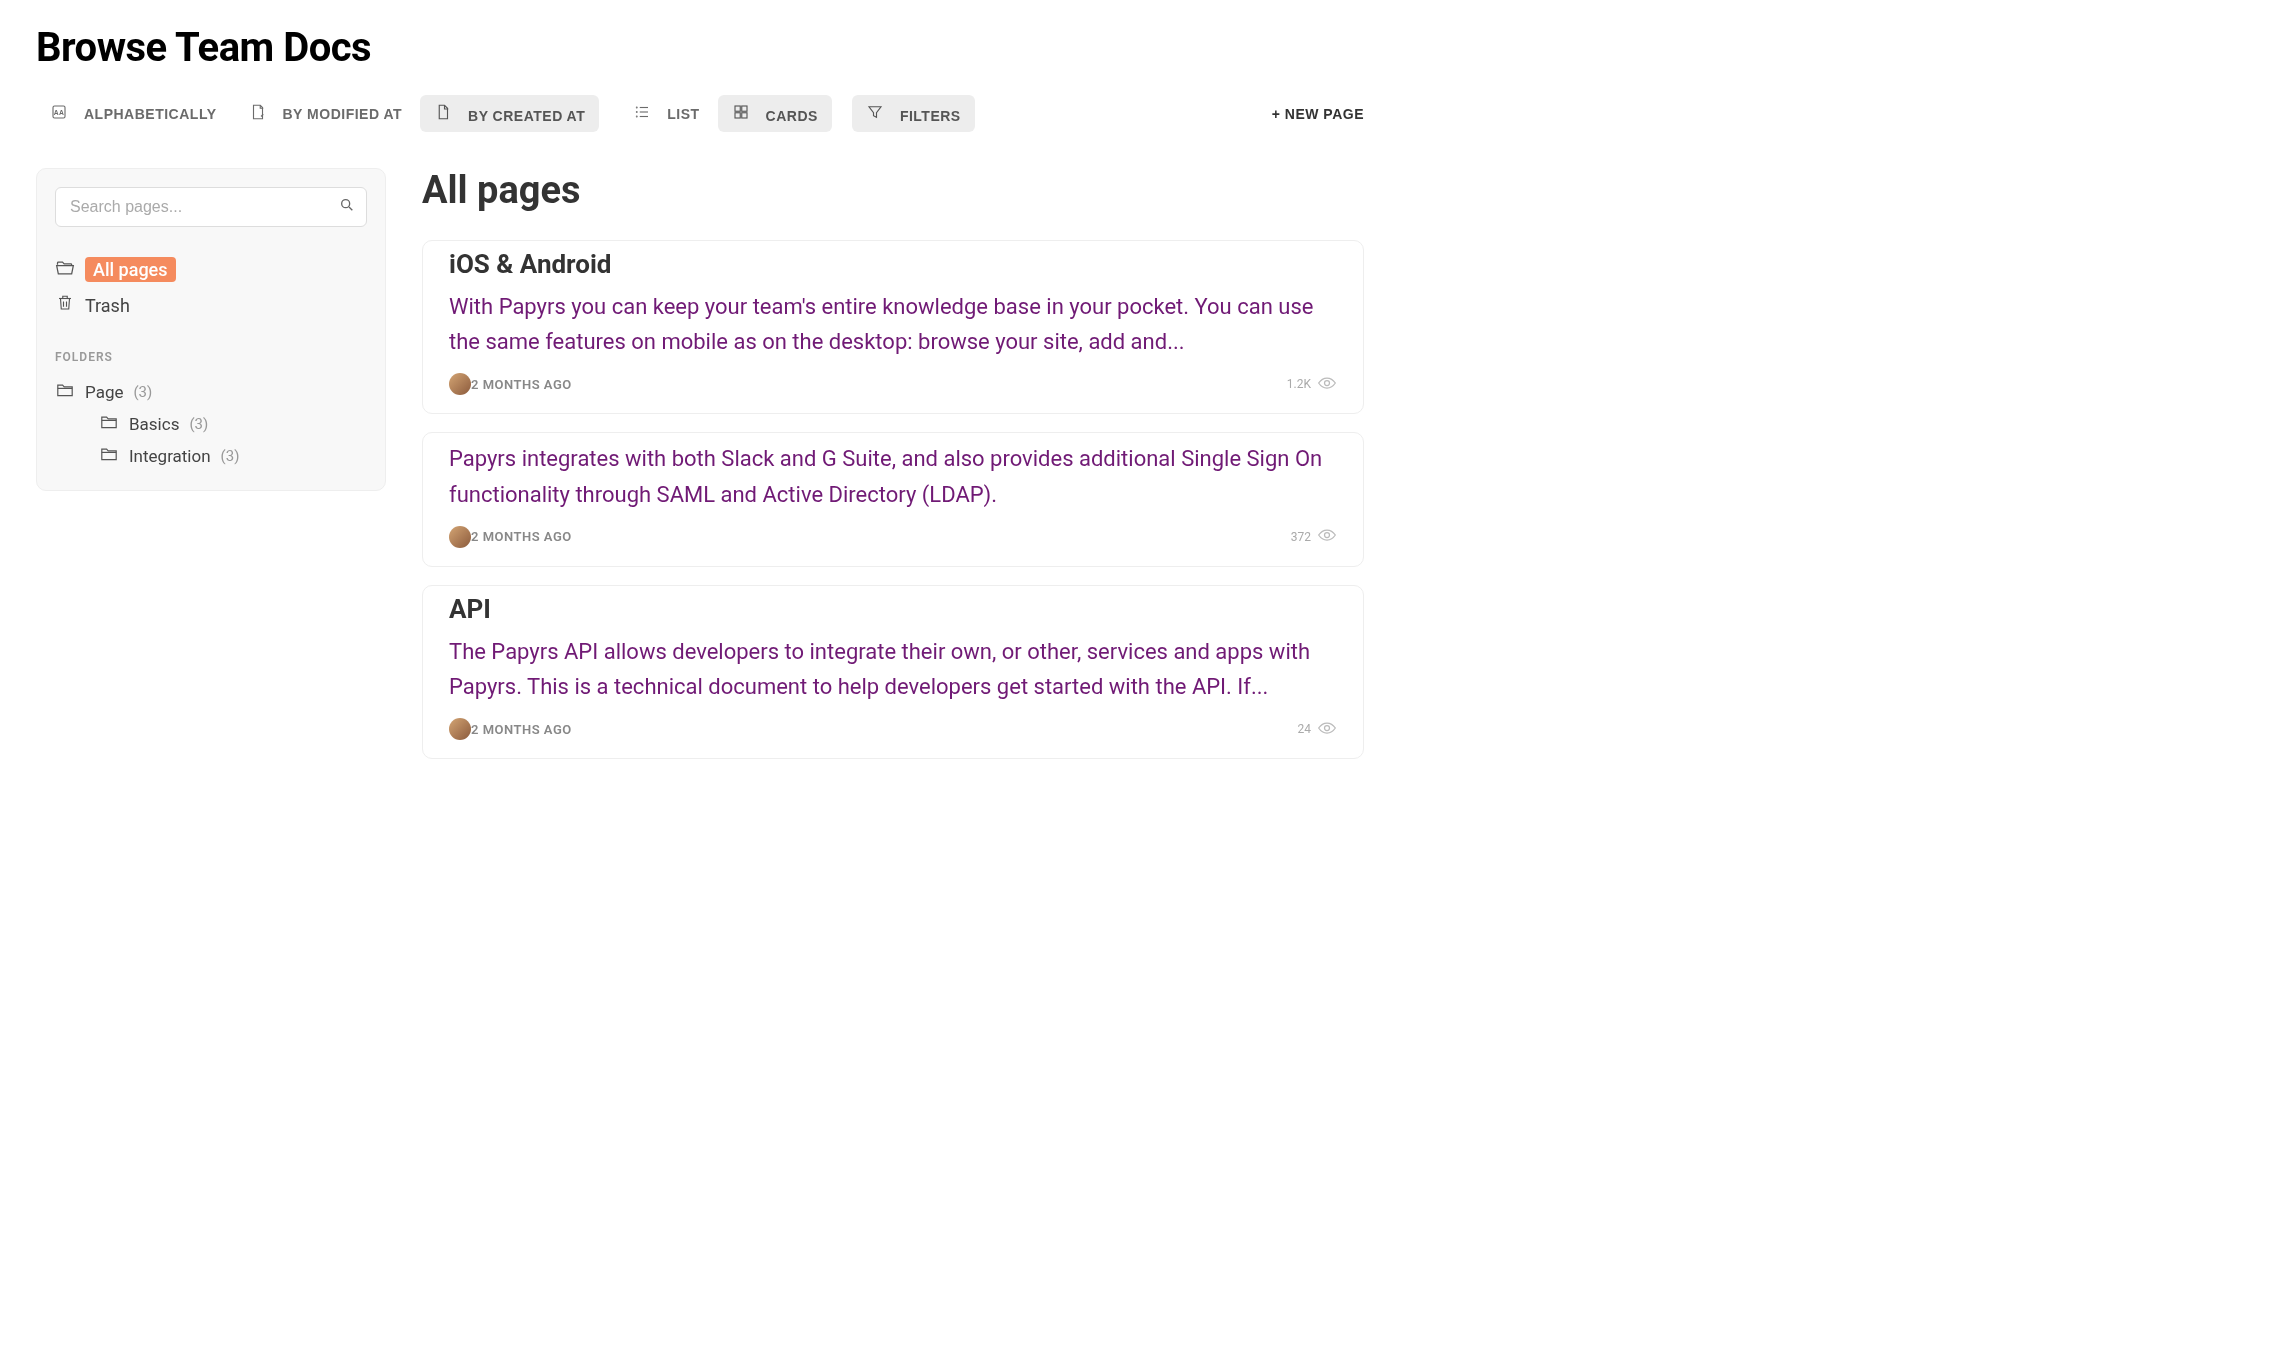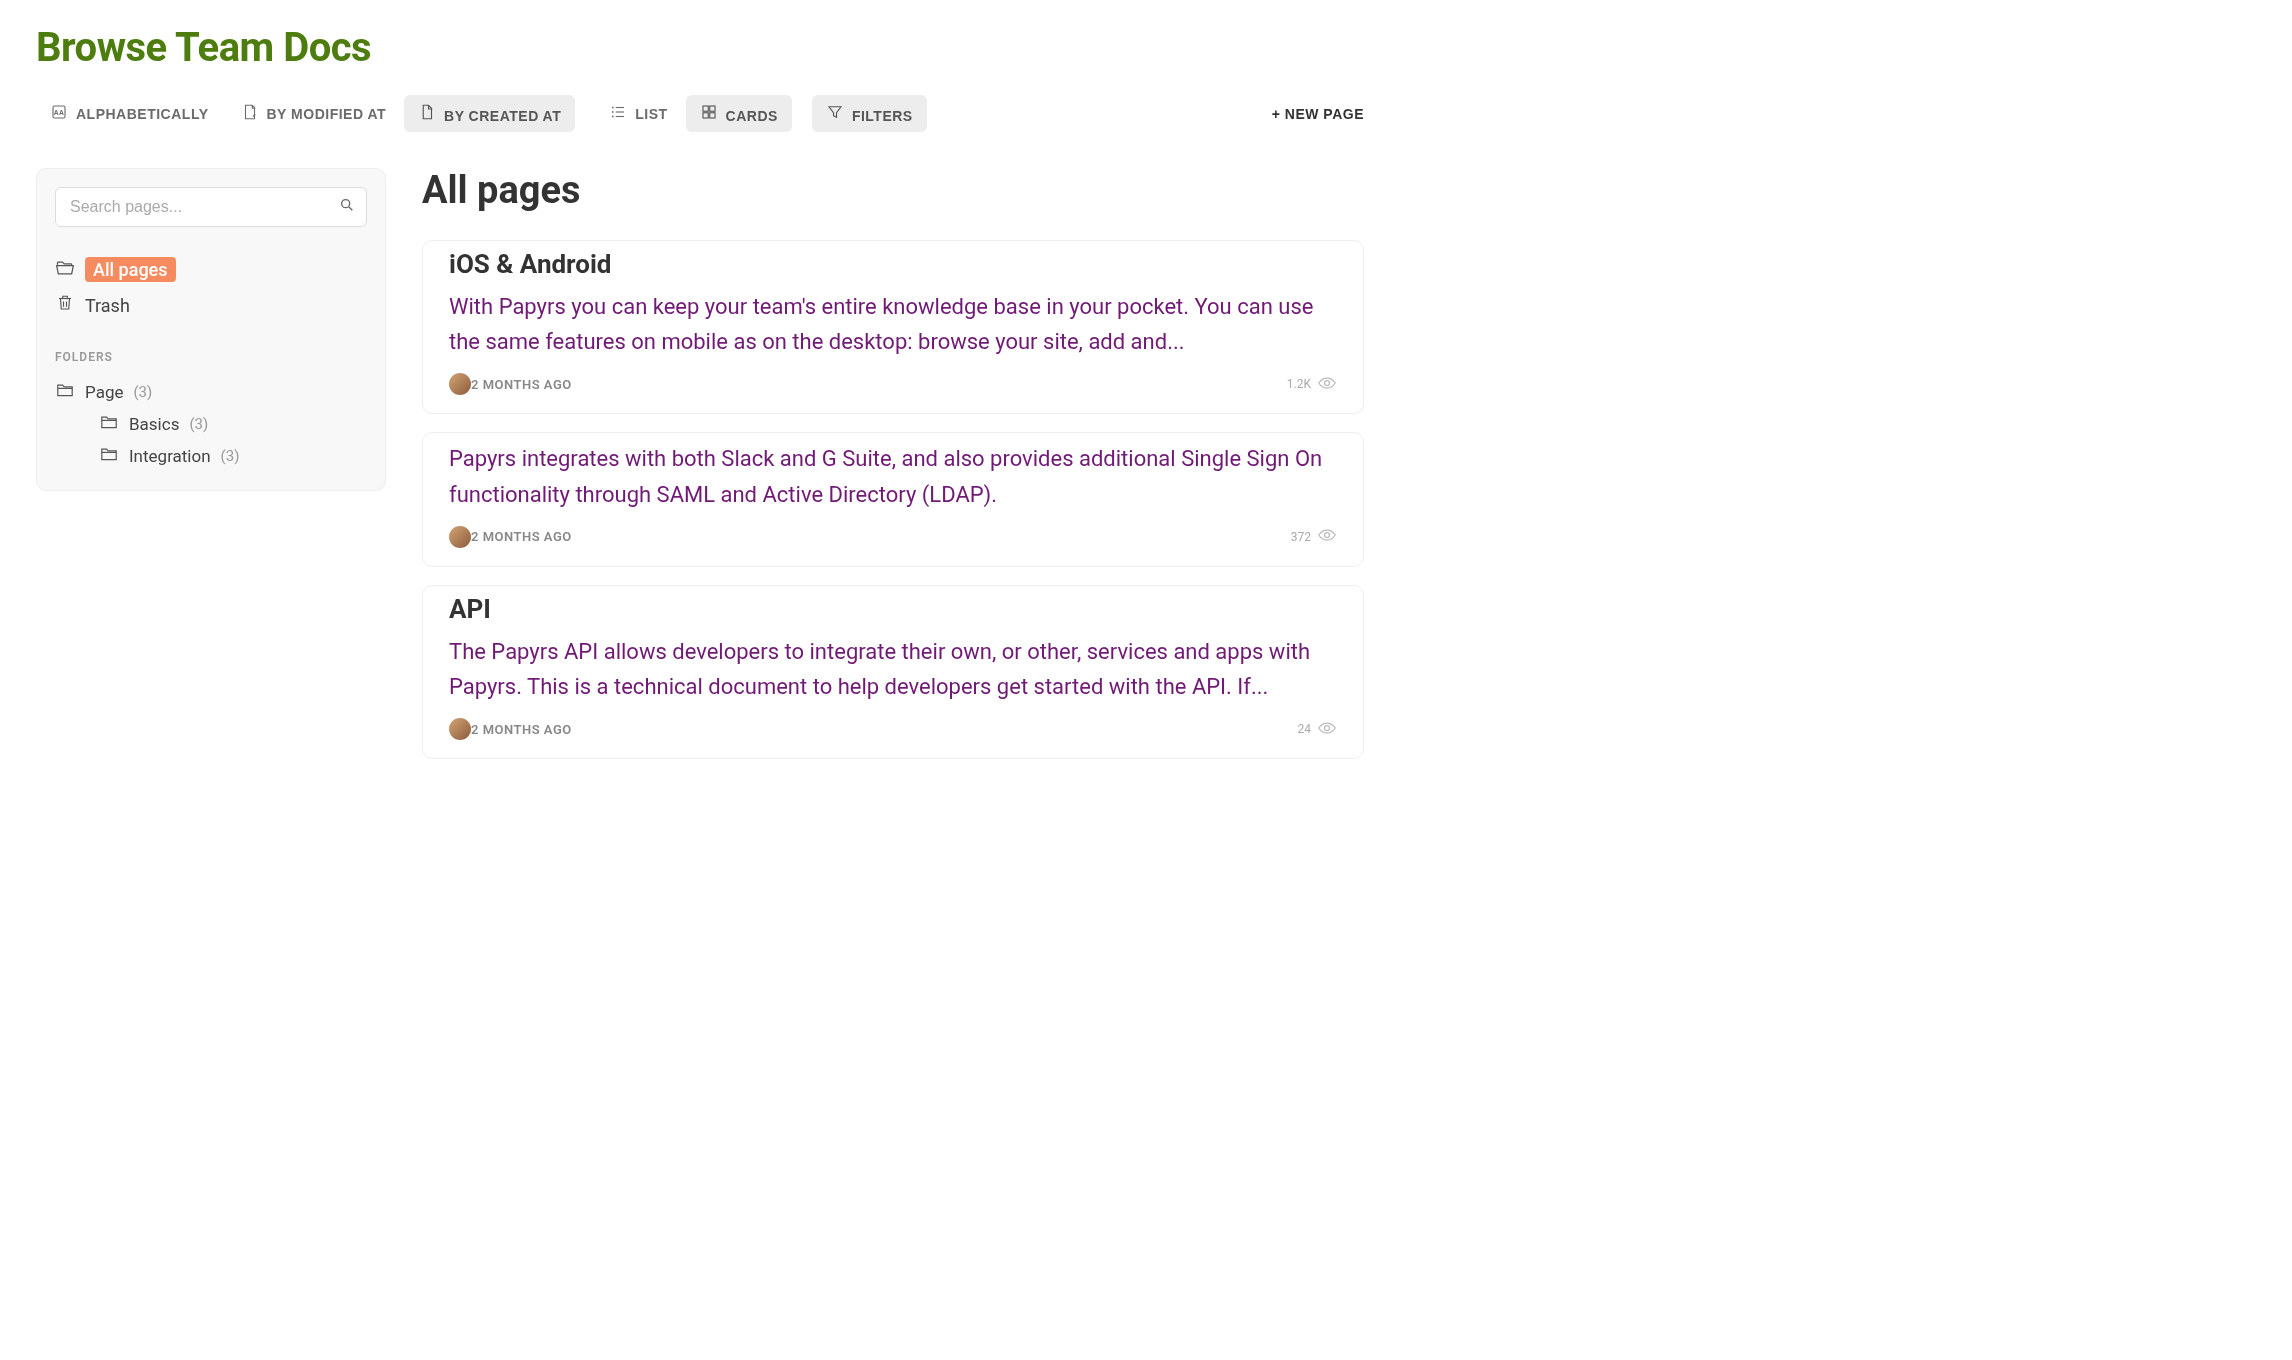--- a/index.html
+++ b/index.html
@@ -1,23 +1,23 @@
 <!DOCTYPE html>
 <html><head>
 <meta charset="utf-8">
 <style>
 * { box-sizing: border-box; margin: 0; padding: 0; }
 body { font-family: -apple-system, BlinkMacSystemFont, "Segoe UI", Roboto, Helvetica, Arial, sans-serif; background: #fff; color: #333; }
 .page { padding: 24px 36px; max-width: 1400px; }
-.page-title { font-size: 40px; font-weight: 700; color: #4d7c0f; margin-bottom: 24px; letter-spacing: -0.5px; }
+.page-title { font-size: 40px; font-weight: 700; color: #000000; margin-bottom: 24px; letter-spacing: -0.5px; }
 
 .toolbar { display: flex; align-items: center; gap: 0; margin-bottom: 36px; }
 .toolbar-group { display: flex; align-items: center; gap: 4px; }
 .toolbar-btn {
-  display: inline-flex; align-items: center; gap: 8px;
+  display: inline-flex; align-items: center; gap: 16px;
   padding: 8px 14px; border: none; background: transparent;
   font-size: 14px; font-weight: 600; letter-spacing: 0.5px;
   color: #6b6b6b; cursor: pointer; border-radius: 6px;
   text-transform: uppercase;
 }
 .toolbar-btn.active { background: #ededed; color: #555; align-items: flex-end; }
 .toolbar-btn svg { width: 18px; height: 18px; stroke: #6b6b6b; fill: none; stroke-width: 1.5; }
 .toolbar-btn.active svg { stroke: #555; }
 .toolbar-spacer { flex: 1; }
 .toolbar-divider { width: 20px; }

